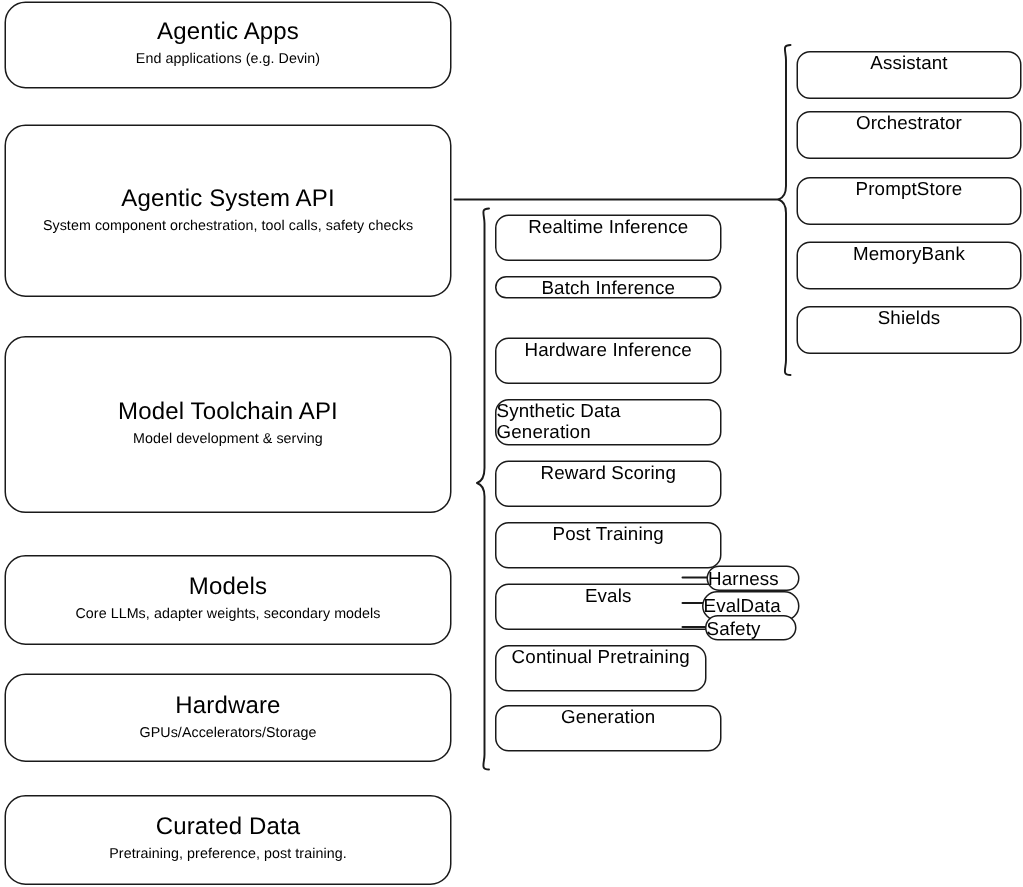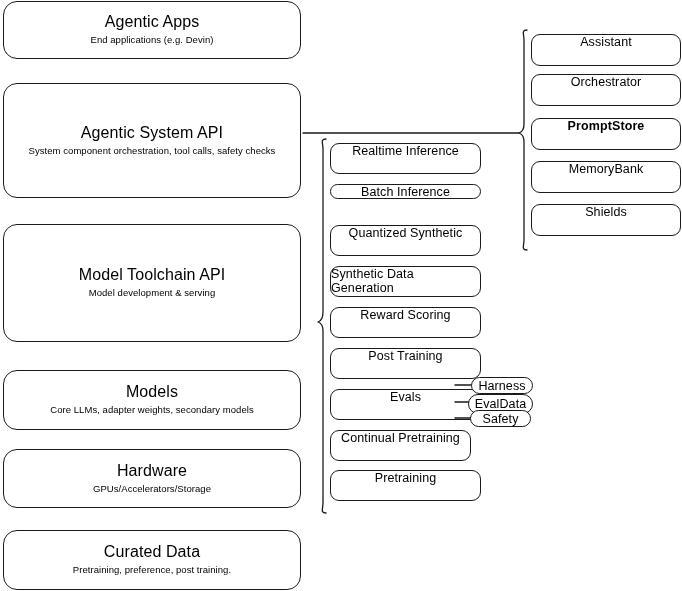--- a/index.html
+++ b/index.html
@@ -69,21 +69,21 @@
 
   
   .pill {
     position: absolute;
     box-sizing: border-box;
     border: 1.3px solid #1a1a1a;
     border-radius: 999px;
     background: #ffffff;
     display: flex;
     align-items: center;
-    justify-content: center;
+    justify-content: flex-start;
     font-size: 12.5px;
     color: #000000;
     letter-spacing: 0.1px;
     z-index: 5;
   }
 
   
   #wires {
     position: absolute;
     left: 0;
@@ -173,58 +173,58 @@
     </div>
   </div>
 
   <div class="cap" style="left:330px; top:143px; width:151px; height:31px;">
     <span>Realtime Inference</span>
   </div>
   <div class="cap" style="left:330px; top:184px; width:151px; height:15px;">
     <span>Batch Inference</span>
   </div>
   <div class="cap" style="left:330px; top:225px; width:151px; height:31px;">
-    <span>Quantized Synthetic</span>
+    <span>Hardware Inference</span>
   </div>
   <div class="cap" style="left:330px; top:266px; width:151px; height:31px;">
     <span>Synthetic Data Generation</span>
   </div>
   <div class="cap" style="left:330px; top:307px; width:151px; height:31px;">
     <span>Reward Scoring</span>
   </div>
   <div class="cap" style="left:330px; top:348px; width:151px; height:31px;">
     <span>Post Training</span>
   </div>
   <div class="cap" style="left:330px; top:389px; width:151px; height:31px;">
     <span>Evals</span>
   </div>
   <div class="cap" style="left:330px; top:430px; width:141px; height:31px;">
     <span>Continual Pretraining</span>
   </div>
   <div class="cap" style="left:330px; top:470px; width:151px; height:31px;">
-    <span>Pretraining</span>
+    <span>Generation</span>
   </div>
 
   <div class="pill" style="left:471px; top:377px; width:62px; height:17px;">
     <span>Harness</span>
   </div>
   <div class="pill" style="left:468px; top:394px; width:65px; height:20px;">
     <span>EvalData</span>
   </div>
   <div class="pill" style="left:470px; top:410px; width:61px; height:17px;">
     <span>Safety</span>
   </div>
 
   <div class="cap" style="left:531px; top:34px; width:150px; height:32px;">
     <span>Assistant</span>
   </div>
   <div class="cap" style="left:531px; top:74px; width:150px; height:32px;">
     <span>Orchestrator</span>
   </div>
-  <div class="cap" style="left:531px; top:118px; width:150px; height:32px;font-weight:bold;">
+  <div class="cap" style="left:531px; top:118px; width:150px; height:32px;">
     <span>PromptStore</span>
   </div>
   <div class="cap" style="left:531px; top:204px; width:150px; height:32px;">
     <span>Shields</span>
   </div>
   <div class="cap" style="left:531px; top:161px; width:150px; height:32px;">
     <span>MemoryBank</span>
   </div>
 
 </div>

